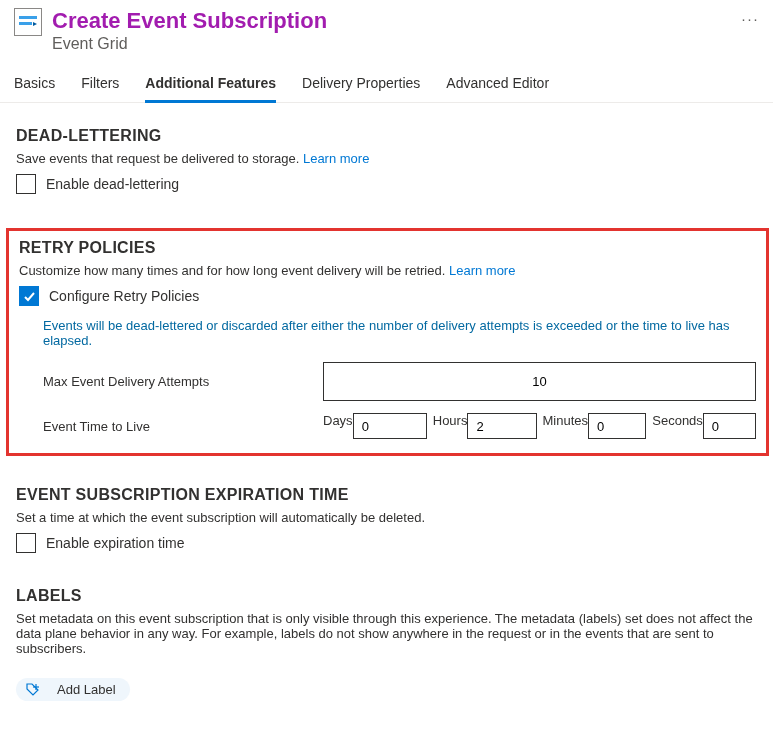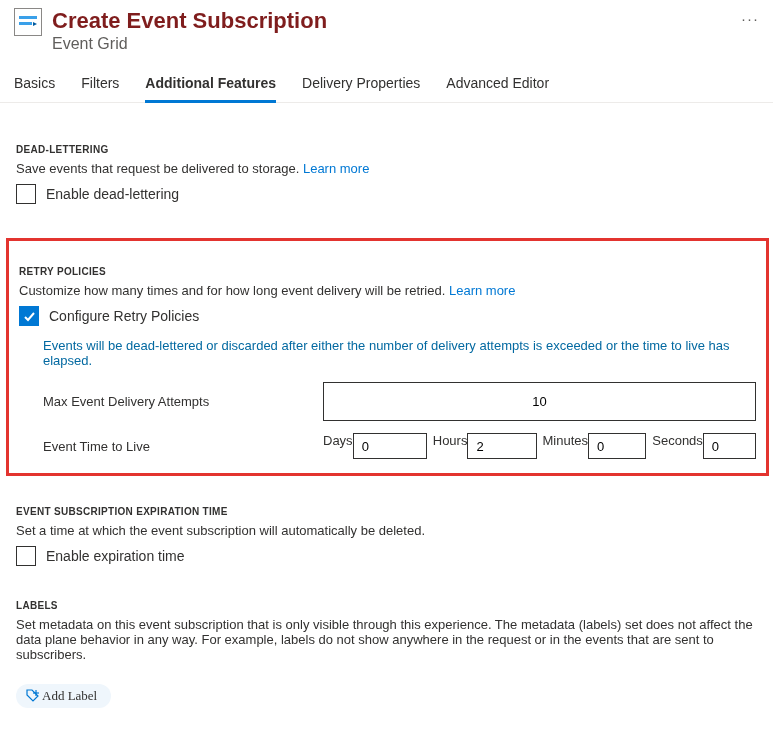--- a/index.html
+++ b/index.html
@@ -13,43 +13,43 @@
     .header { display: flex; align-items: flex-start; padding: 8px 14px 0 14px; }
     .header-icon {
       width: 28px; height: 28px;
       border: 1px solid #8a8886;
       margin-right: 10px;
       display: flex; align-items: center; justify-content: center;
       background: #fff;
     }
     .header-icon svg { display: block; }
     .header-title-block { flex: 1; }
-    .page-title { font-size: 22px; font-weight: 600; color: #7f1d1d; line-height: 26px; }
+    .page-title { font-size: 22px; font-weight: 600; color: #a21caf; line-height: 26px; }
     .page-subtitle { font-size: 16px; color: #605e5c; margin-top: 1px; }
     .header-more { font-size: 15px; color: #605e5c; padding-left: 10px; line-height: 22px; cursor: pointer; letter-spacing: 1px;}
     .tabs {
       display: flex; gap: 0;
       padding: 16px 14px 0 14px;
       border-bottom: 1px solid #edebe9;
     }
     .tab {
       padding: 6px 0 9px 0;
       margin-right: 26px;
       font-size: 14px;
       color: #323130;
       cursor: pointer;
       border-bottom: 3px solid transparent;
       margin-bottom: -1px;
     }
     .tab.active { border-bottom-color: #0078d4; font-weight: 600; }
     .content { padding: 24px 14px 14px 16px; }
     .section { margin-bottom: 34px; }
     .section-heading {
-      font-size: 10px; font-weight: 600; letter-spacing: .3px;
-      text-transform: uppercase; color: #323130; margin-bottom: 6px; margin-top: 17px;
+      font-size: 16px; font-weight: 600; letter-spacing: .3px;
+      text-transform: uppercase; color: #323130; margin-bottom: 6px;
     }
     .section-desc { font-size: 13px; color: #323130; margin-bottom: 8px; }
     .link { color: #0078d4; text-decoration: none; cursor: pointer; }
     .checkbox-row { display: flex; align-items: center; gap: 10px; margin-top: 6px; }
     .cb {
       width: 20px; height: 20px; border: 1px solid #323130;
       display: inline-flex; align-items: center; justify-content: center;
       background: #fff; cursor: pointer;
       flex-shrink: 0;
     }
@@ -75,24 +75,24 @@
     .ttl-label-col { width: 280px; font-size: 13px; padding-bottom: 5px; flex-shrink:0;}
     .ttl-inputs { flex: 1; display: flex; gap: 6px; }
     .ttl-col { flex: 1; display: flex; flex-direction: row; }
     .ttl-head { font-size: 13px; color: #323130; margin-bottom: 2px; }
     .ttl-input {
       height: 26px; border: 1px solid #323130;
       padding: 2px 8px; font-size: 13px; font-family: inherit; width: 100%;
       outline: none;
     }
     .add-label-btn {
-      display: inline-flex; align-items: center; gap: 2px;
+      display: inline-flex; align-items: center; gap: 17px;
       background: #eff6fc; border-radius: 14px;
       padding: 4px 14px 4px 10px; font-size: 13px; color: #323130;
-      cursor: pointer; margin-top: 14px; font-family: Liberation Serif, serif;
+      cursor: pointer; margin-top: 14px;
     }
     .footer {
       border-top: 1px solid #edebe9;
       padding: 14px 14px;
     }
   </style>
 </head>
 <body>
 
 <div class="header">

